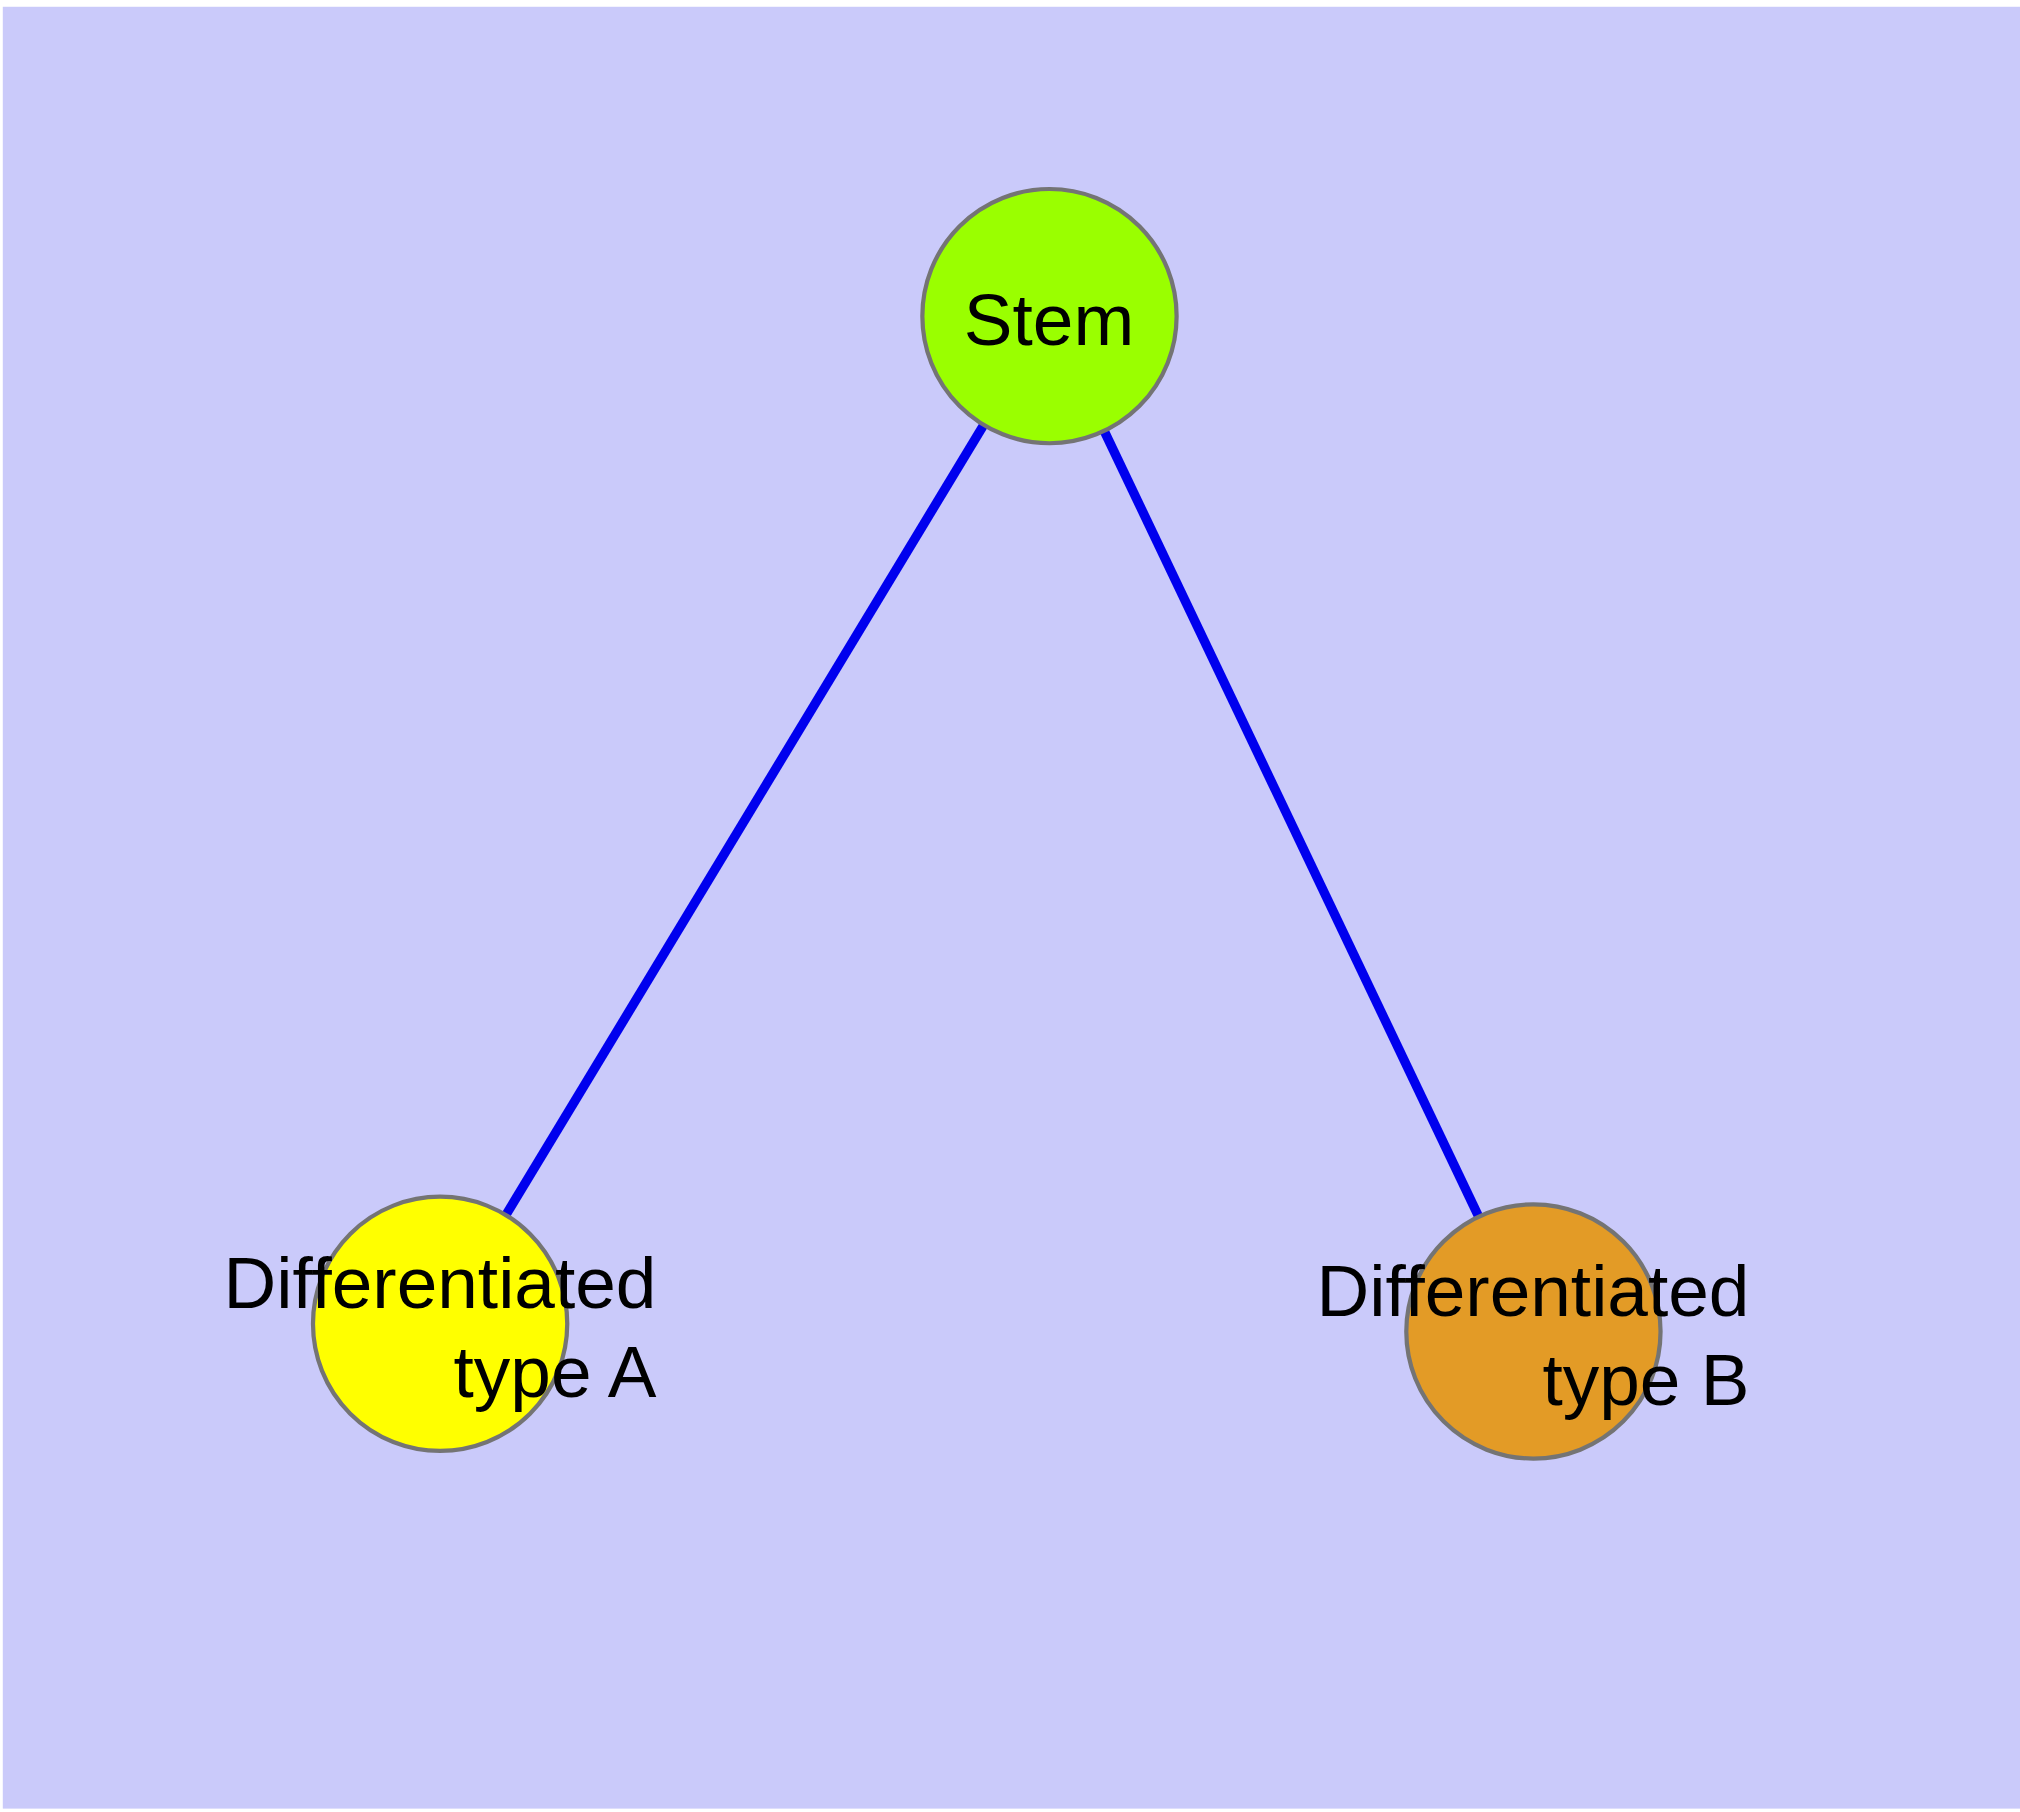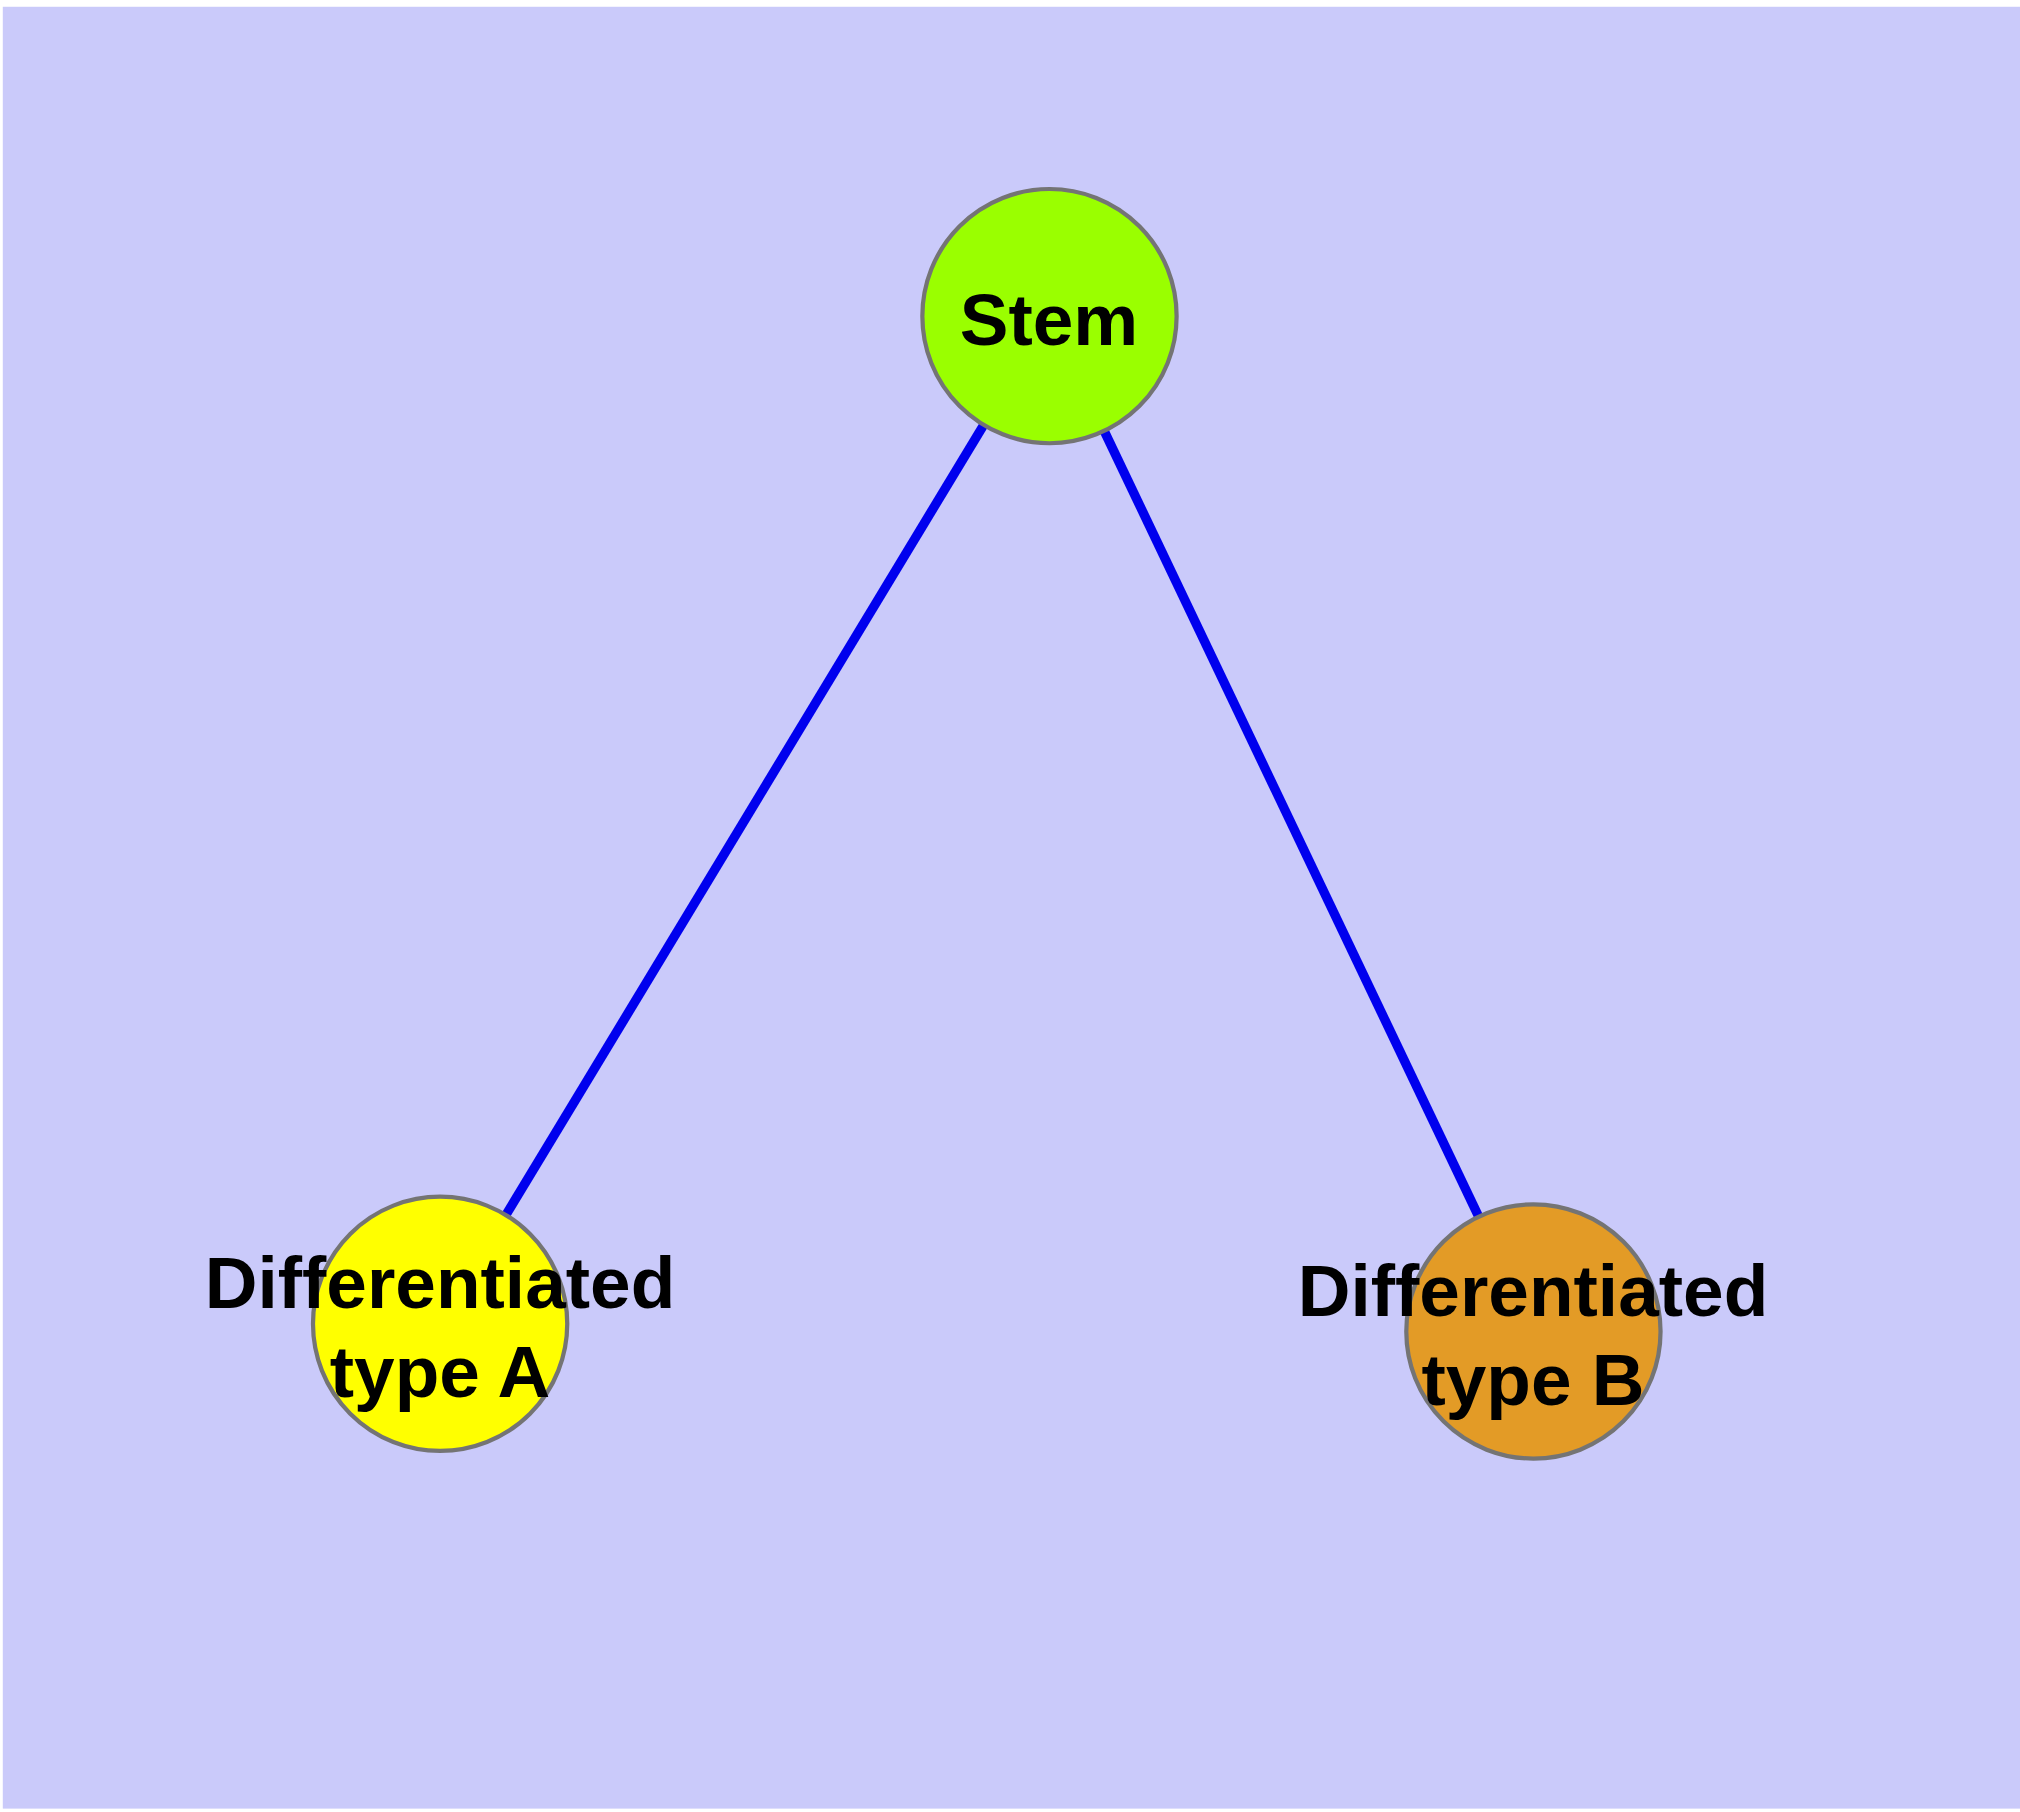--- a/index.html
+++ b/index.html
@@ -26,23 +26,23 @@
   .graph-svg .edge {
     stroke-width: 11px;
     stroke-linecap: butt;
   }
   .graph-svg .node-circle {
     stroke-width: 5px;
   }
   .node-label {
     position: absolute;
     transform: translate(-50%, -50%);
-    text-align: center;
+    text-align: right;
     white-space: pre-line;
-    font-weight: bold;
+    font-weight: normal;
     font-size: 73px;
     line-height: 1.22;
     color: #000000;
     pointer-events: none;
   }
 </style>
 </head>
 <body>
 
 <div class="stage">

